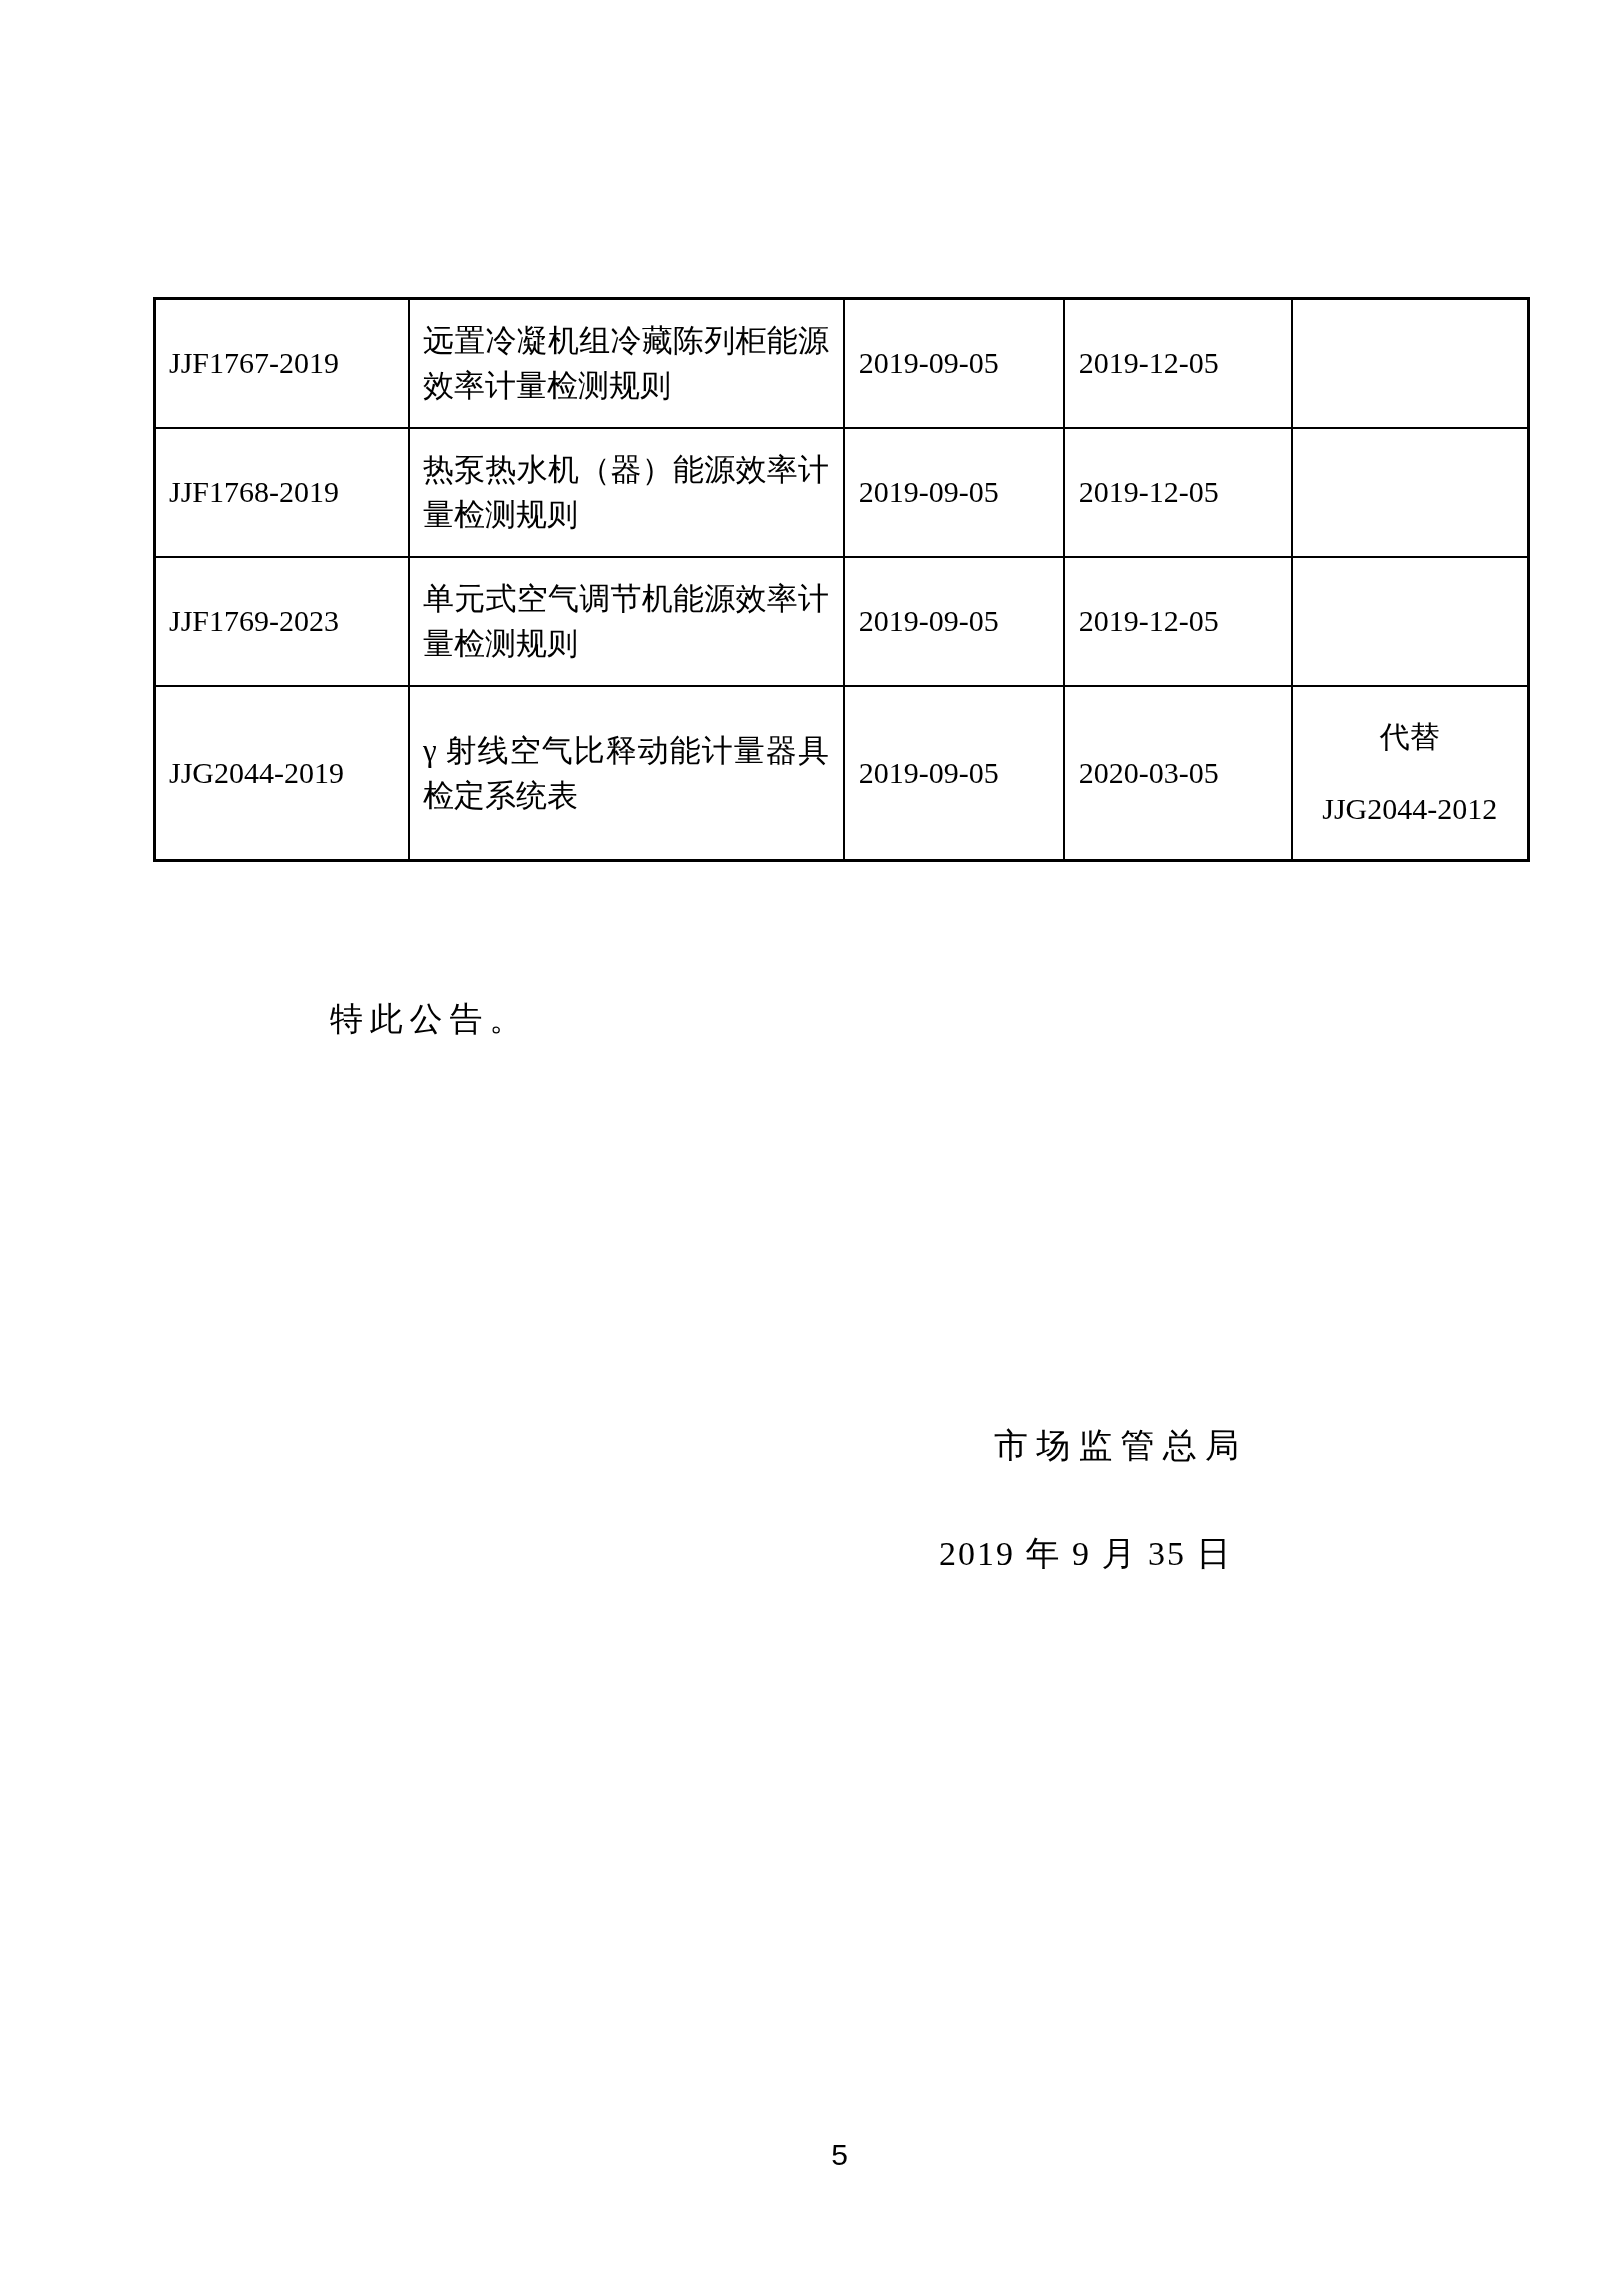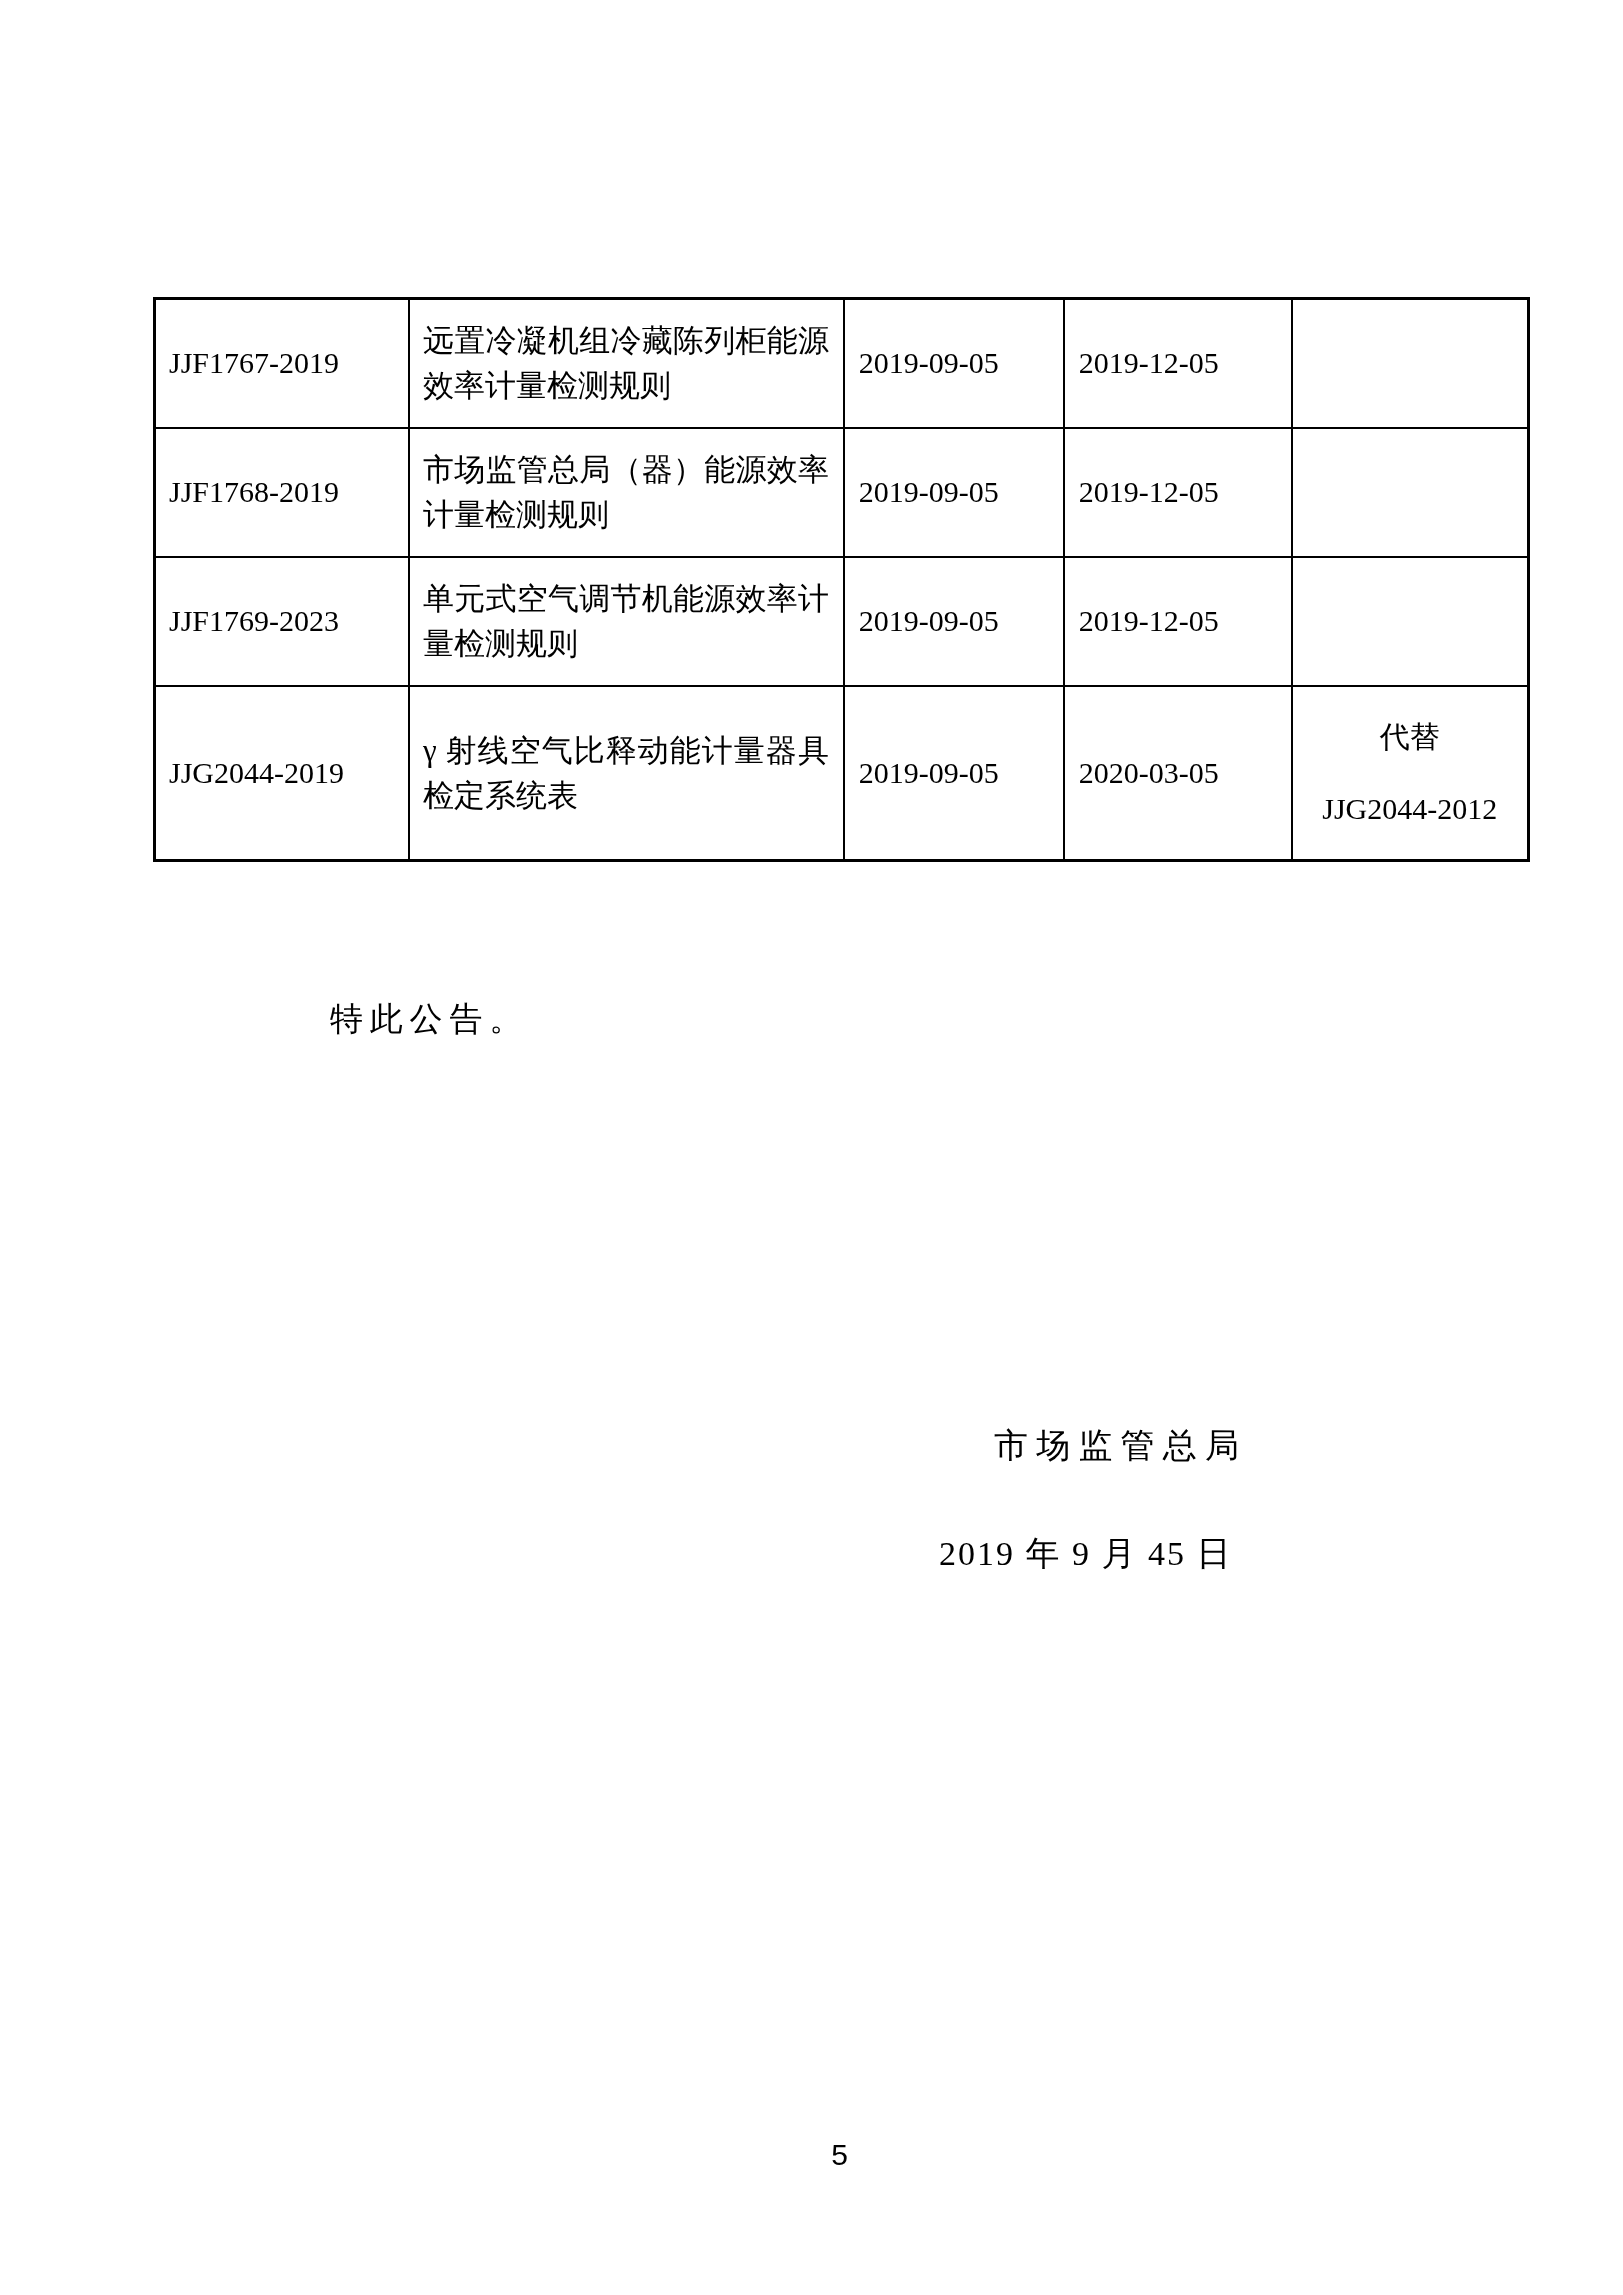--- a/index.html
+++ b/index.html
@@ -90,21 +90,21 @@
     <tbody>
       <tr>
         <td class="cell-code">JJF1767-2019</td>
         <td class="cell-name">远置冷凝机组冷藏陈列柜能源效率计量检测规则</td>
         <td class="cell-date">2019-09-05</td>
         <td class="cell-date">2019-12-05</td>
         <td class="cell-remark"></td>
       </tr>
       <tr>
         <td class="cell-code">JJF1768-2019</td>
-        <td class="cell-name">市场监管总局（器）能源效率计量检测规则</td>
+        <td class="cell-name">热泵热水机（器）能源效率计量检测规则</td>
         <td class="cell-date">2019-09-05</td>
         <td class="cell-date">2019-12-05</td>
         <td class="cell-remark"></td>
       </tr>
       <tr>
         <td class="cell-code">JJF1769-2023</td>
         <td class="cell-name">单元式空气调节机能源效率计量检测规则</td>
         <td class="cell-date">2019-09-05</td>
         <td class="cell-date">2019-12-05</td>
         <td class="cell-remark"></td>
@@ -118,18 +118,18 @@
           <div>代替</div>
           <div>JJG2044-2012</div>
         </td>
       </tr>
     </tbody>
   </table>
 
   <p class="closing">特此公告。</p>
 
   <div class="sig-org">市场监管总局</div>
-  <div class="sig-date">2019 年 9 月 45 日</div>
+  <div class="sig-date">2019 年 9 月 35 日</div>
 
   <div class="page-number">5</div>
 
 </div>
 
 
 </body></html>

